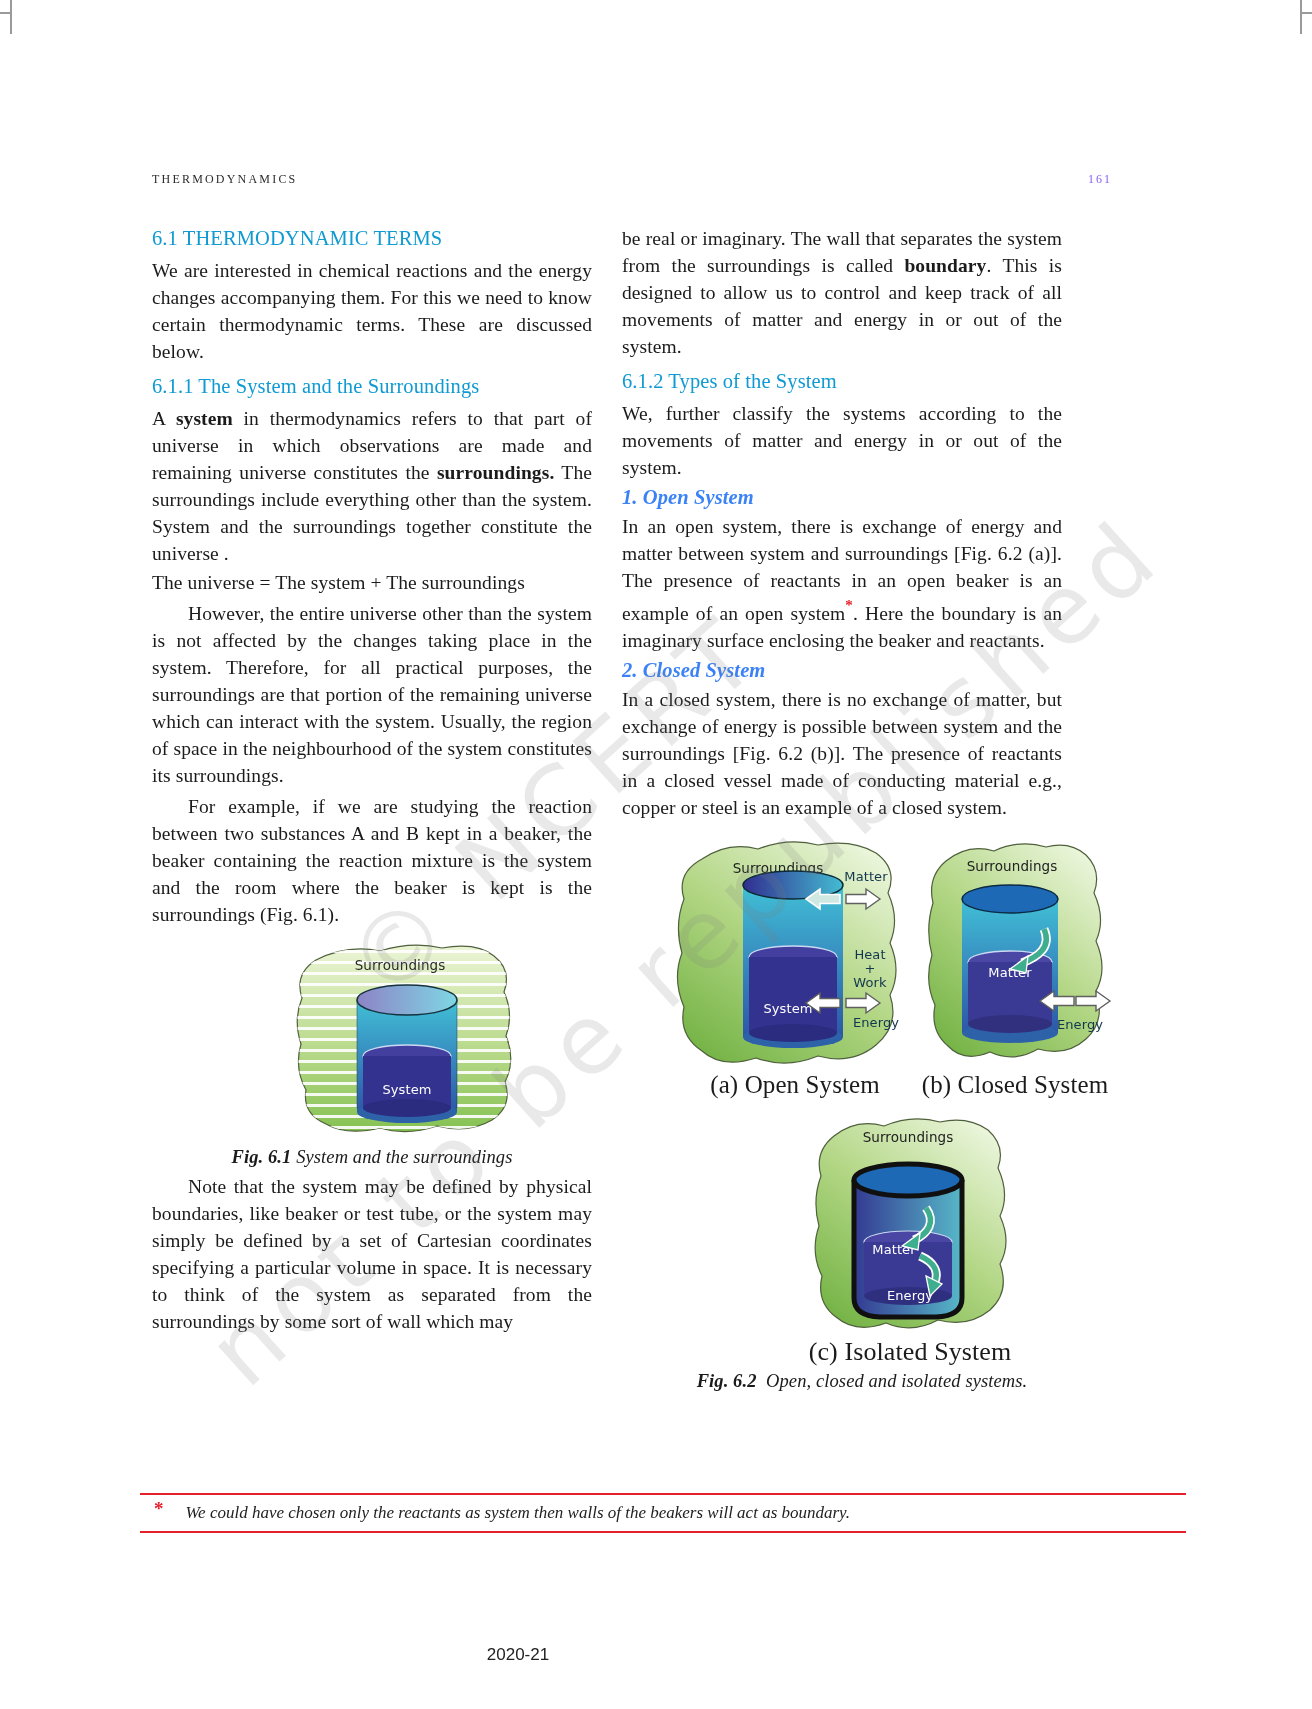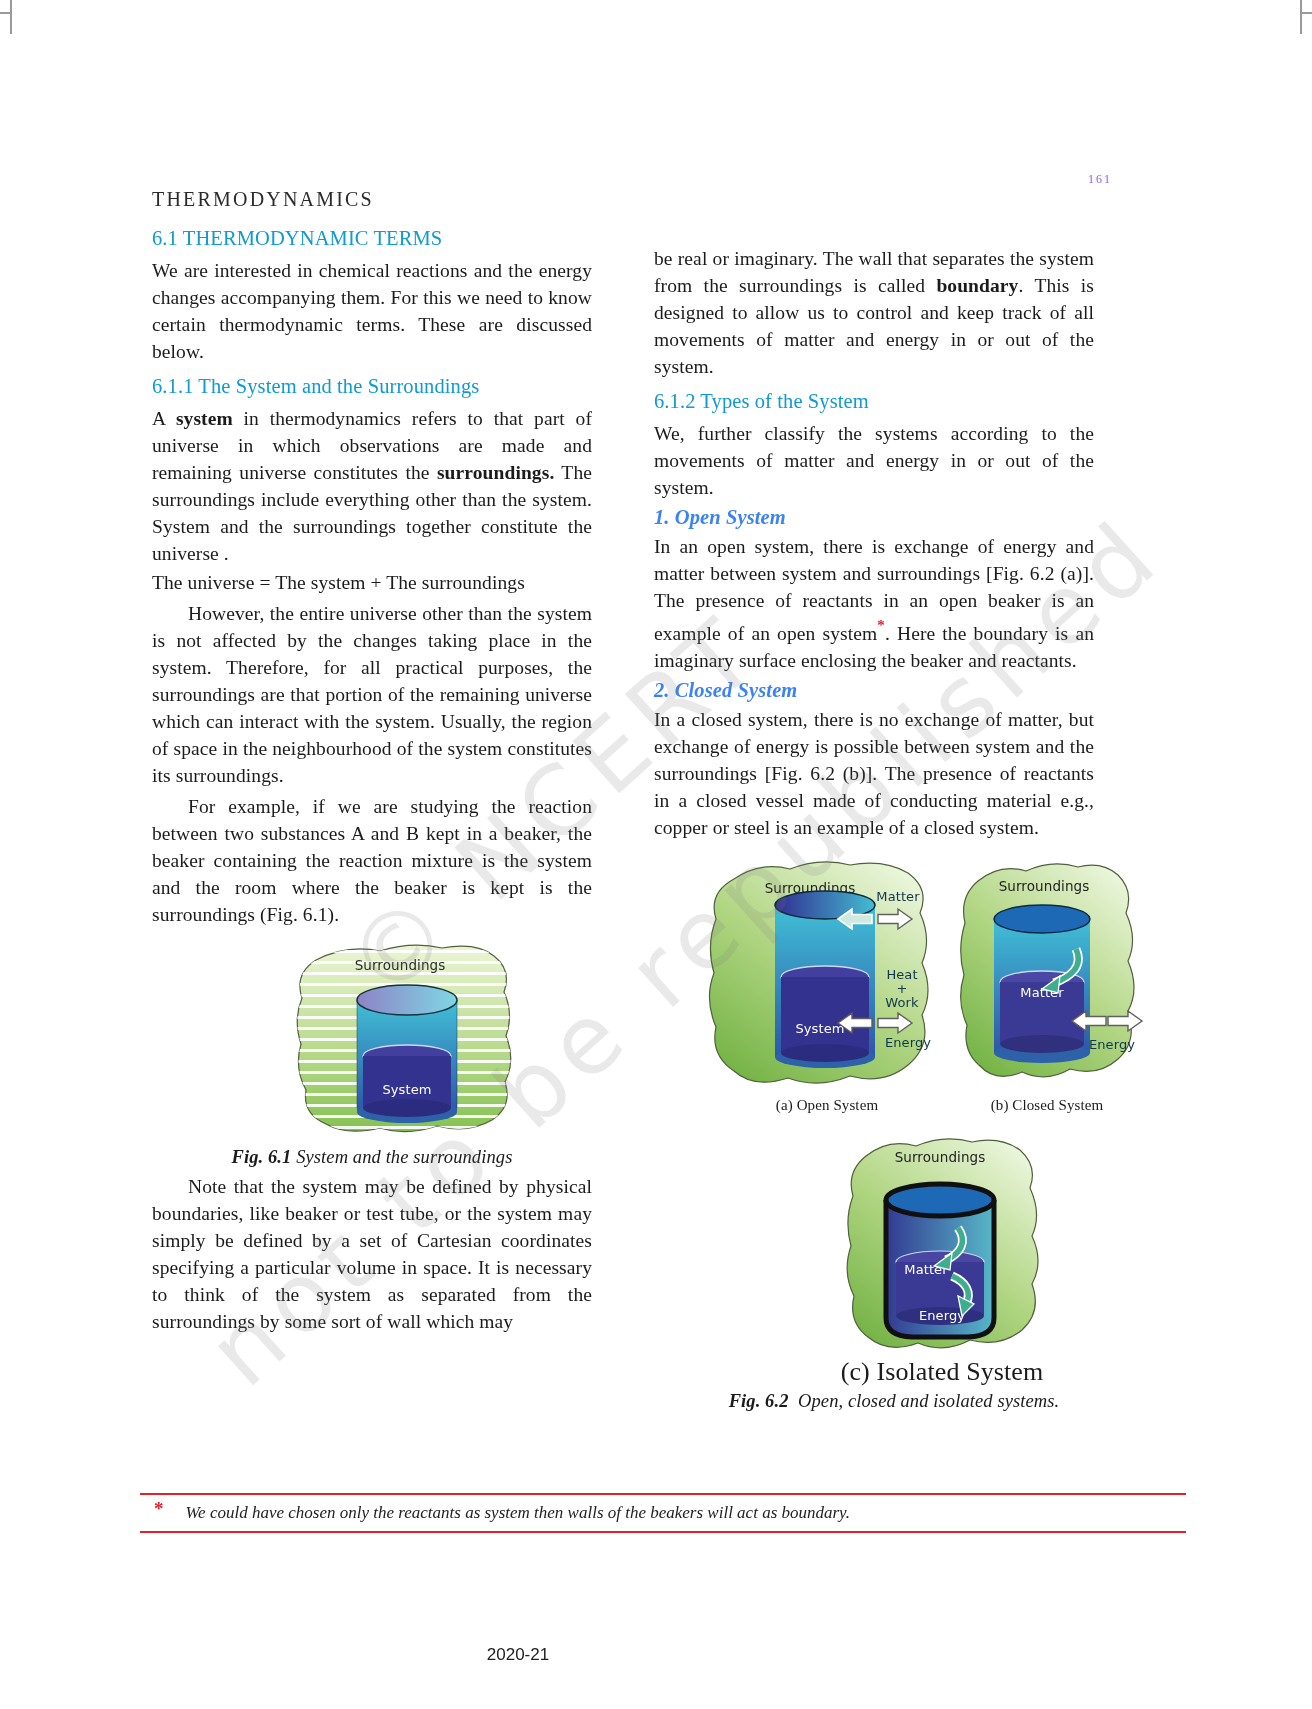--- a/index.html
+++ b/index.html
@@ -1,42 +1,42 @@
 <!DOCTYPE html>
 <html><head>
 <meta charset="utf-8">
 <style>
   html,body{margin:0;padding:0;background:#ffffff;}
   .page{position:relative;width:1312px;height:1709px;background:#fff;overflow:hidden;
         font-family:"Liberation Serif",serif;color:#1b1b1b;}
   .cropmark{position:absolute;background:#9a9a9a;}
-  .runhead{position:absolute;left:152px;top:188px;font-size:20px;letter-spacing:2.2px;color:#2b2b2b;text-align:right;}
+  .runhead{position:absolute;left:152px;top:172px;font-size:12px;letter-spacing:2.2px;color:#2b2b2b;text-align:right;}
   .pagenum{position:absolute;left:1088px;top:172px;font-size:12px;letter-spacing:2px;color:#8b5cf6;}
   .col{position:absolute;top:225px;width:440px;font-size:19.5px;line-height:27px;
        text-align:justify;letter-spacing:0.1px;}
   .col-left{left:152px;}
-  .col-right{left:654px;margin-top:20px;}
+  .col-right{left:622px;}
   .col p{margin:0;}
   .just{text-align:justify;}
   .ind{text-indent:36px;}
   .mb8{margin-bottom:8px !important;}
   .mt4{margin-top:4px !important;}
   .sec{font-family:"Liberation Serif",serif;font-weight:normal;color:#0f9ad2;
        font-size:20.5px;line-height:26px;margin:6px 0 6px 0;text-align:left;}
   .subitalic{font-family:"Liberation Serif",serif;font-weight:bold;font-style:italic;color:#3b82f6;
        font-size:20.5px;line-height:26px;margin:3px 0 3px 0;text-align:left;}
   .eq{text-align:left;margin-top:2px !important;}
   b{font-weight:bold;}
   .fstar{color:#e4202a;font-weight:bold;font-style:normal;font-size:15px;position:relative;top:-2px;}
   .fig61-svg{display:block;margin:8px 0 0 140px;}
   .caption{font-style:italic;font-size:18.5px;text-align:center;margin-top:4px;line-height:24px;}
   .caption .figlab{font-weight:bold;}
   .figrow{display:flex;align-items:flex-start;gap:2px;margin:8px 0 0 48px;width:500px;}
   .figrow svg{flex-shrink:0;}
-  .figlabels{display:flex;margin-left:48px;width:500px;font-size:15px;line-height:26px;}
+  .figlabels{display:flex;margin-left:48px;width:500px;font-size:25px;line-height:26px;}
   .figlabels span{display:block;text-align:center;}
   .figlabels .la{width:250px;}
   .figlabels .lb{width:190px;font-family:Liberation Serif, serif;}
   .figc-svg{display:block;margin:6px 0 0 186px;}
   .figlabel-c{width:260px;margin-left:158px;text-align:center;font-size:26px;line-height:26px;}
   .cap62{width:460px;margin-left:10px;}
   .footnote{position:absolute;left:140px;top:1493px;width:1032px;
             border-top:2.5px solid #e4202a;border-bottom:2.5px solid #e4202a;
             padding:6px 0 8px 14px;font-size:17px;font-style:italic;color:#222;}
   .footnote .star{color:#e4202a;font-weight:bold;font-style:normal;font-size:19px;

